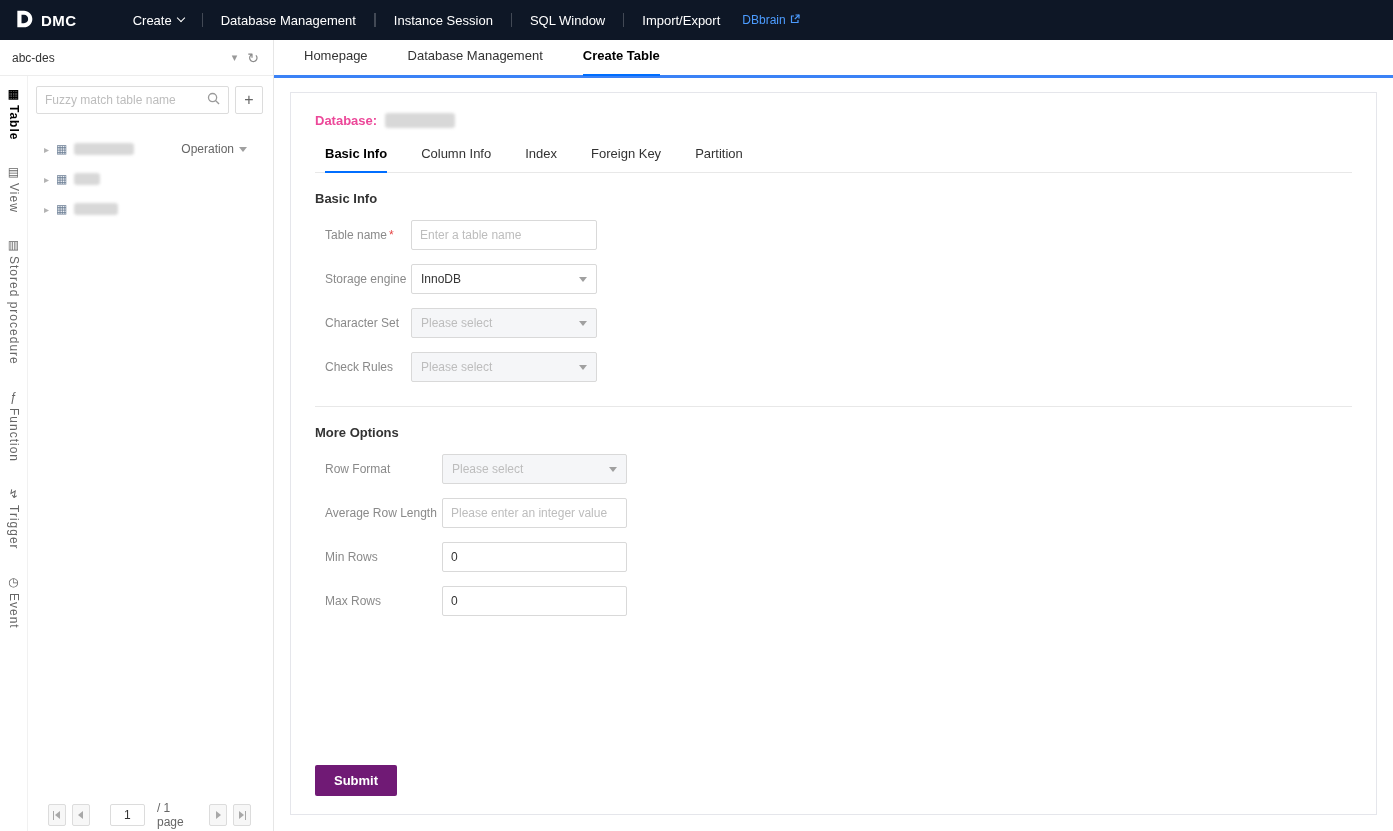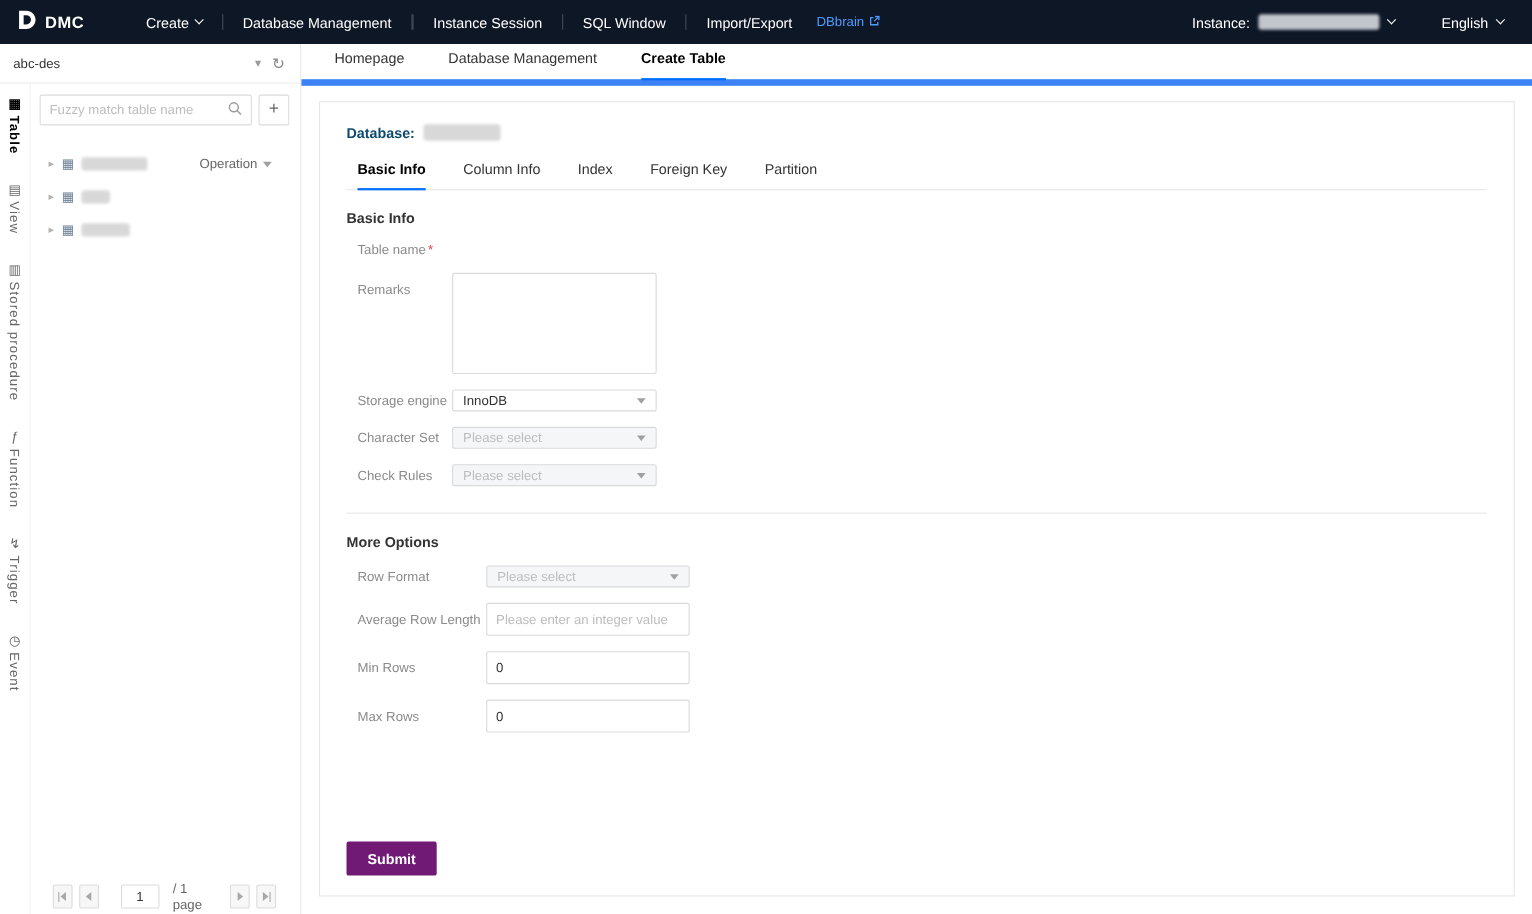--- a/index.html
+++ b/index.html
@@ -53,43 +53,43 @@
   .pagination { height:32px; flex:0 0 32px; display:flex; align-items:center; gap:6px; padding:0 12px; }
   .pg-btn { width:22px; height:22px; border:1px solid #dcdcdc; background:#f7f7f7; border-radius:2px; display:flex; align-items:center; justify-content:center; gap:1px; cursor:pointer; }
   .pg-bar { width:1px; height:9px; background:#a8a8a8; }
   .tri-l { width:0; height:0; border-top:4px solid transparent; border-bottom:4px solid transparent; border-right:5px solid #a8a8a8; }
   .tri-r { width:0; height:0; border-top:4px solid transparent; border-bottom:4px solid transparent; border-left:5px solid #a8a8a8; }
   .pg-num { width:44px; height:22px; border:1px solid #dcdcdc; border-radius:2px; display:flex; align-items:center; justify-content:center; margin-left:14px; background:#fff; }
   .pg-suffix { color:#666; margin:0 12px 0 6px; }
 
   
   .main { flex:1; display:flex; flex-direction:column; background:#fff; min-width:0; }
-  .tabbar { height:38px; flex:0 0 38px; border-bottom:6px solid #3b82f6; display:flex; align-items:flex-end; gap:40px; padding-left:30px;text-align:right; }
+  .tabbar { height:38px; flex:0 0 38px; border-bottom:3px solid #3b82f6; display:flex; align-items:flex-end; gap:40px; padding-left:30px;text-align:right; }
   .tab { font-size:13px; color:#333; padding-bottom:12px; position:relative; cursor:pointer; }
   .tab.active { font-weight:bold; color:#000; }
   .tab.active::after { content:""; position:absolute; left:0; right:0; bottom:-1px; height:2px; background:#006eff; }
   .content { flex:1; padding:14px 16px 16px; min-height:0; }
   .panel { height:100%; border:1px solid #e5e6eb; padding:20px 24px 18px; display:flex; flex-direction:column; overflow:hidden; }
-  .db-row { display:flex; align-items:center; gap:8px; font-size:13px; font-weight:bold; color:#0c4a6e; }
+  .db-row { display:flex; align-items:center; gap:8px; font-size:13px; font-weight:bold; color:#ec4899; }
   .panel-tabs { display:flex; gap:34px; border-bottom:1px solid #e8e8e8; margin-top:18px; padding-left:10px; }
   .ptab { font-size:13px; color:#333; padding-bottom:11px; position:relative; cursor:pointer; }
   .ptab.active { font-weight:bold; color:#000; }
   .ptab.active::after { content:""; position:absolute; left:0; right:0; bottom:-1px; height:2px; background:#006eff; }
   .section-h { font-size:13px; font-weight:bold; color:#333; margin:18px 0 14px; }
   .form { padding-left:10px; }
   .frow { display:flex; align-items:center; margin-bottom:14px; }
   .frow.top { align-items:flex-start; }
   .frow .lbl { width:86px; flex:0 0 86px; color:#8a8a8a; }
   .frow.top .lbl { padding-top:8px; }
   .frow.more .lbl { width:117px; flex:0 0 117px; }
   .req { color:#e54545; margin-left:2px; }
   .tinput { width:186px; height:30px; border:1px solid #d9d9d9; border-radius:2px; padding:0 8px; font-size:12px; color:#333; outline:none; background:#fff; }
   .frow.more .tinput { width:185px; }
   .tarea { width:186px; height:92px; border:1px solid #d9d9d9; border-radius:2px; resize:none; outline:none; padding:6px 8px; font-family:"Liberation Sans",sans-serif; font-size:12px; }
-  .select { width:186px; height:20px; border:1px solid #d9d9d9; border-radius:2px; background:#fff; display:flex; align-items:center; justify-content:space-between; padding:0 9px; cursor:pointer; }
+  .select { width:186px; height:30px; border:1px solid #d9d9d9; border-radius:2px; background:#fff; display:flex; align-items:center; justify-content:space-between; padding:0 9px; cursor:pointer; }
   .frow.more .select { width:185px; }
   .select.muted { background:#f5f6f8; }
   .select .val { color:#333; }
   .select .ph { color:#bdbdbd; }
   .tri-d { width:0; height:0; border-left:4px solid transparent; border-right:4px solid transparent; border-top:5px solid #a0a0a0; }
   .hdiv { border-top:1px solid #e8e8e8; margin-top:10px; }
   .submit-row { margin-top:auto; }
   .submit { background:#701a75; color:#fff; border:none; border-radius:2px; font-size:13px; font-family:"Liberation Sans",sans-serif; padding:8px 19px; cursor:pointer;font-weight:bold; }
 </style>
 </head>
@@ -130,31 +130,20 @@
       <span>DBbrain</span>
       <span>
         <svg width="10" height="10" viewBox="0 0 10 10" fill="none" stroke="#4c9cff" stroke-width="1.2">
             <path d="M4 2H1.5v6.5H8V6"></path>
             <path d="M5.5 1H9v3.5"></path>
             <path d="M9 1 4.8 5.2"></path>
           </svg>
       </span>
     </div>
   </div>
-  <div class="topbar-right">
-    <div class="tr-group">
-      <span>Instance:</span>
-      <span class="redact on-dark rw110"></span>
-      <span class="chev"></span>
-    </div>
-    <div class="tr-group">
-      <span>English</span>
-      <span class="chev"></span>
-    </div>
-  </div>
 </div>
 
 <div class="workspace">
 
   <div class="sidebar">
     <div class="sb-header">
       <span>abc-des</span>
       <span class="spacer"></span>
       <span class="sb-caret">▾</span>
       <span class="sb-refresh">↻</span>
@@ -259,24 +248,21 @@
           <div class="ptab">Column Info</div>
           <div class="ptab">Index</div>
           <div class="ptab">Foreign Key</div>
           <div class="ptab">Partition</div>
         </div>
 
         <div class="section-h">Basic Info</div>
         <div class="form">
           <div class="frow">
             <span class="lbl"><span>Table name</span><span class="req">*</span></span>
-          </div>
-          <div class="frow top">
-            <span class="lbl">Remarks</span>
-            <textarea class="tarea" style=""></textarea>
+            <input class="tinput" type="text" placeholder="Enter a table name" style="">
           </div>
           <div class="frow">
             <span class="lbl">Storage engine</span>
             <div class="select">
               <span class="val">InnoDB</span>
               <span class="tri-d"></span>
             </div>
           </div>
           <div class="frow">
             <span class="lbl">Character Set</span>

